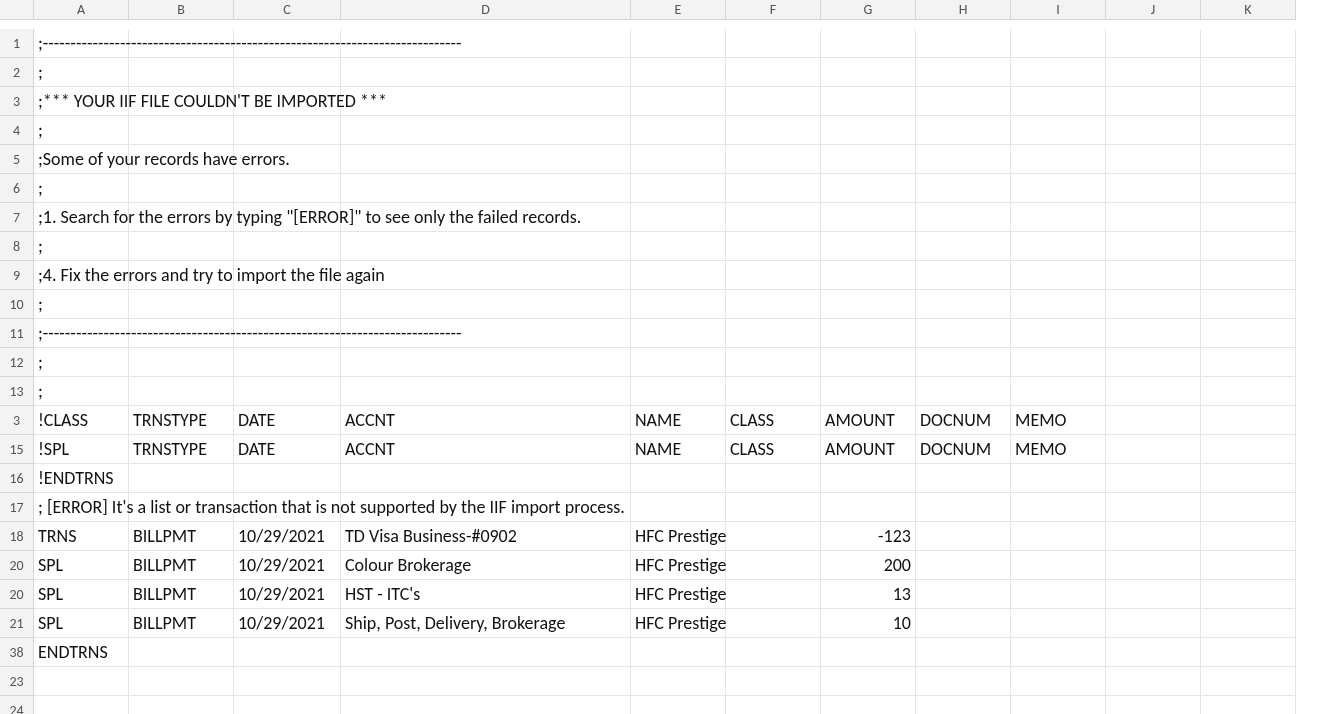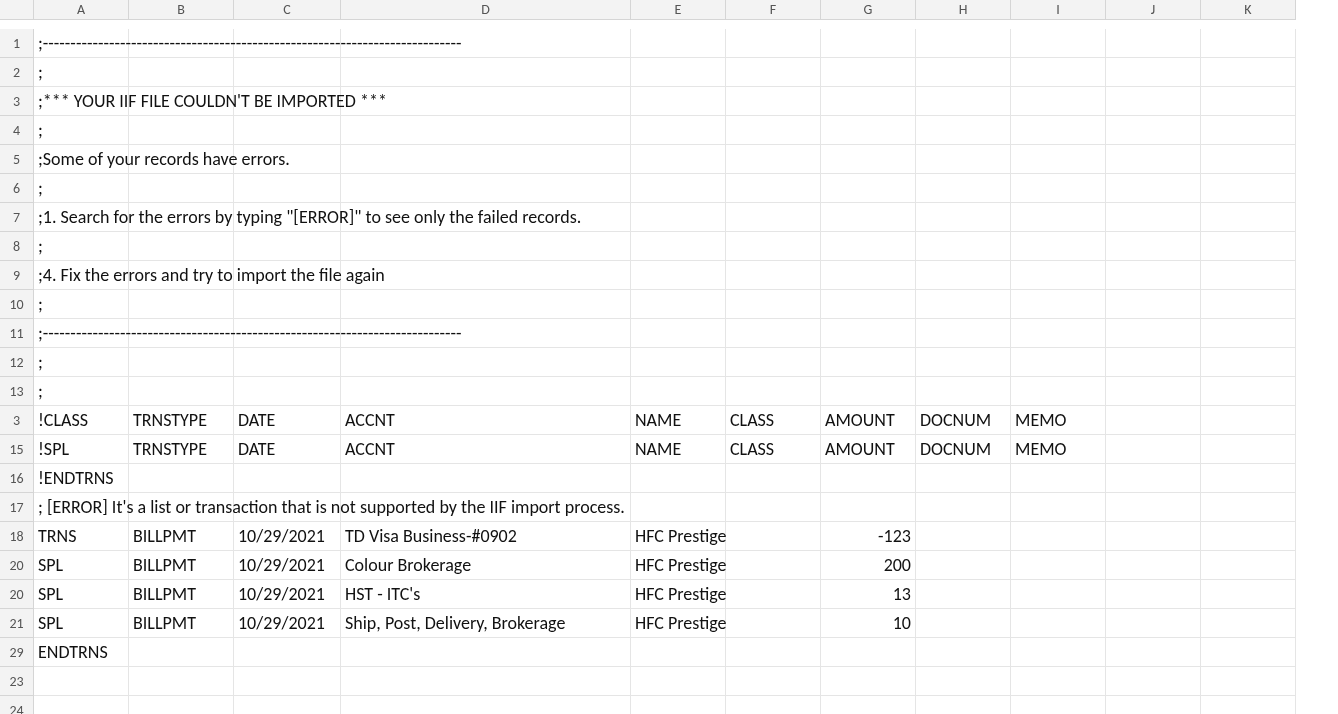--- a/index.html
+++ b/index.html
@@ -104,18 +104,18 @@
     <div class="row"><div class="row-hdr">16</div><div class="cell" style="z-index: 2;">
         <span class="overflow">!ENDTRNS</span>
       </div><div class="cell"></div><div class="cell"></div><div class="cell"></div><div class="cell"></div><div class="cell"></div><div class="cell"></div><div class="cell"></div><div class="cell"></div><div class="cell"></div><div class="cell"></div></div>
     <div class="row"><div class="row-hdr">17</div><div class="cell" style="z-index: 2;">
         <span class="overflow">; [ERROR] It's a list or transaction that is not supported by the IIF import process.</span>
       </div><div class="cell"></div><div class="cell"></div><div class="cell"></div><div class="cell"></div><div class="cell"></div><div class="cell"></div><div class="cell"></div><div class="cell"></div><div class="cell"></div><div class="cell"></div></div>
     <div class="row"><div class="row-hdr">18</div><div class="cell">TRNS</div><div class="cell">BILLPMT</div><div class="cell">10/29/2021</div><div class="cell">TD Visa Business-#0902</div><div class="cell">HFC Prestige</div><div class="cell"></div><div class="cell num">-123</div><div class="cell"></div><div class="cell"></div><div class="cell"></div><div class="cell"></div></div>
     <div class="row"><div class="row-hdr">20</div><div class="cell">SPL</div><div class="cell">BILLPMT</div><div class="cell">10/29/2021</div><div class="cell">Colour Brokerage</div><div class="cell">HFC Prestige</div><div class="cell"></div><div class="cell num">200</div><div class="cell"></div><div class="cell"></div><div class="cell"></div><div class="cell"></div></div>
     <div class="row"><div class="row-hdr">20</div><div class="cell">SPL</div><div class="cell">BILLPMT</div><div class="cell">10/29/2021</div><div class="cell">HST - ITC's</div><div class="cell">HFC Prestige</div><div class="cell"></div><div class="cell num">13</div><div class="cell"></div><div class="cell"></div><div class="cell"></div><div class="cell"></div></div>
     <div class="row"><div class="row-hdr">21</div><div class="cell">SPL</div><div class="cell">BILLPMT</div><div class="cell">10/29/2021</div><div class="cell">Ship, Post, Delivery, Brokerage</div><div class="cell">HFC Prestige</div><div class="cell"></div><div class="cell num">10</div><div class="cell"></div><div class="cell"></div><div class="cell"></div><div class="cell"></div></div>
-    <div class="row"><div class="row-hdr">29</div><div class="cell" style="z-index: 2;">
+    <div class="row"><div class="row-hdr">38</div><div class="cell" style="z-index: 2;">
         <span class="overflow">ENDTRNS</span>
       </div><div class="cell"></div><div class="cell"></div><div class="cell"></div><div class="cell"></div><div class="cell"></div><div class="cell"></div><div class="cell"></div><div class="cell"></div><div class="cell"></div><div class="cell"></div></div>
     <div class="row"><div class="row-hdr">23</div><div class="cell"></div><div class="cell"></div><div class="cell"></div><div class="cell"></div><div class="cell"></div><div class="cell"></div><div class="cell"></div><div class="cell"></div><div class="cell"></div><div class="cell"></div><div class="cell"></div></div>
     <div class="row"><div class="row-hdr">24</div><div class="cell"></div><div class="cell"></div><div class="cell"></div><div class="cell"></div><div class="cell"></div><div class="cell"></div><div class="cell"></div><div class="cell"></div><div class="cell"></div><div class="cell"></div><div class="cell"></div></div>
   </div>
 
 </body></html>

